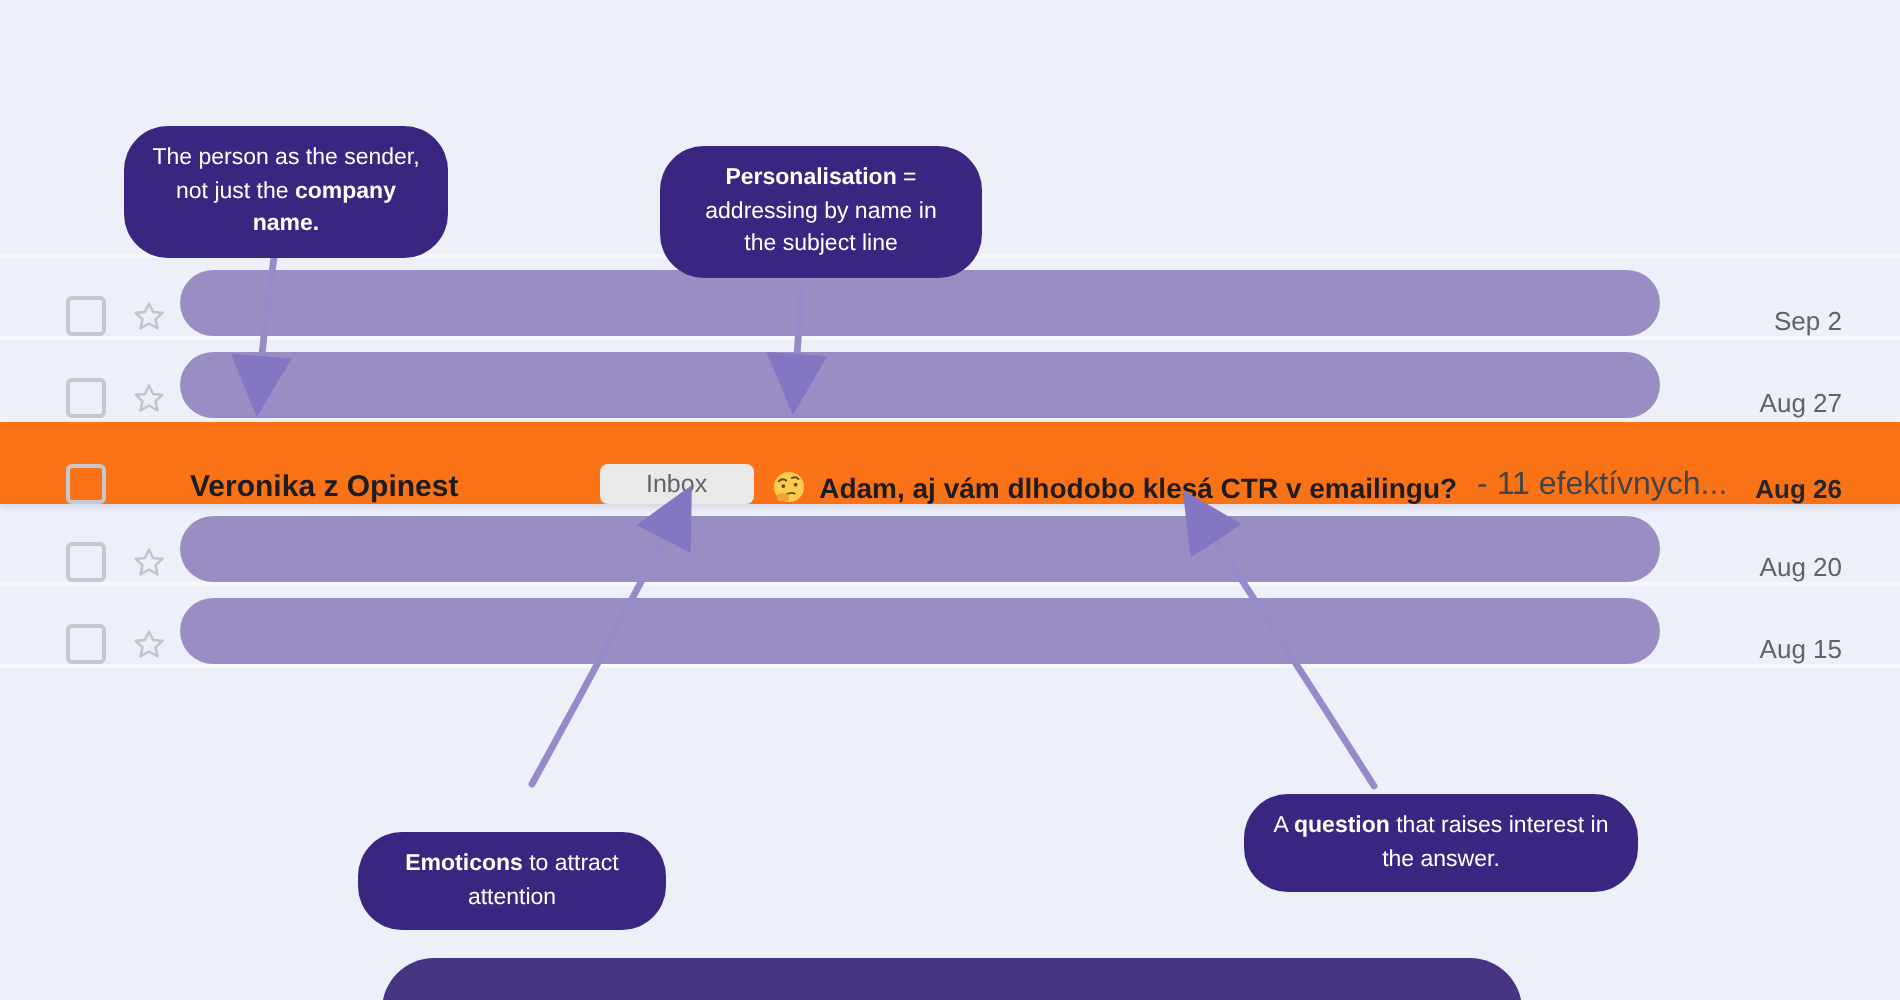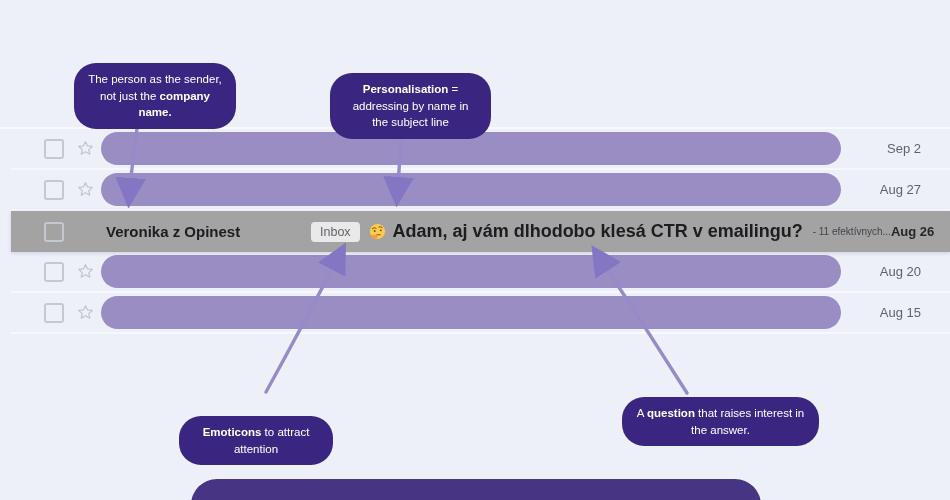--- a/index.html
+++ b/index.html
@@ -5,61 +5,60 @@
   html,body{margin:0;padding:0;}
   body{
     width:950px;height:500px;position:relative;overflow:hidden;
     background:#edf0f9;
     font-family:"Liberation Sans", sans-serif;
   }
 
   
   .email-list{position:absolute;left:0;top:127px;width:950px;border-top:2px solid #f6f8fc;}
   .email-row{
-    height:41px;display:flex;align-items:center;
+    height:41px;display:flex;align-items:flex-end;
     padding-left:33px;box-sizing:border-box;
     border-bottom:2px solid #f6f8fc;
-    margin-left:11px;
   }
   .checkbox{
     width:16px;height:16px;border:2px solid #c5c8ce;border-radius:3px;
     flex:none;background:transparent;
   }
   .star{margin-left:12px;flex:none;display:flex;align-items:center;}
   .redacted-bar{
     margin-left:6px;flex:none;width:740px;height:33px;
     background:#9a8dc4;border-radius:17px;
   }
   .date{margin-left:auto;margin-right:29px;font-size:13px;color:#5f6368;white-space:nowrap;}
 
   .email-row.highlight{
-    background:#a3a3a3;border-bottom:none;position:relative;z-index:3;
+    background:#f97316;border-bottom:none;position:relative;z-index:3;
     box-shadow:0 1px 4px rgba(60,50,110,0.18);
   }
   .sender{
     margin-left:42px;width:205px;flex:none;
     font-size:15px;font-weight:bold;color:#1c1c21;white-space:nowrap;overflow:hidden;
   }
   .badge{
     flex:none;background:#e9e9ea;color:#5f6368;
-    font-size:12.5px;padding:3px 9px;border-radius:4px;white-space:nowrap;
+    font-size:12.5px;padding:3px 23px;border-radius:4px;white-space:nowrap;
   }
   .emoji{margin-left:9px;flex:none;display:flex;align-items:center;}
-  .subject{margin-left:7px;font-size:18px;font-weight:bold;color:#1c1c21;white-space:nowrap;}
-  .snippet{margin-left:10px;font-size:10px;color:#41444b;white-space:nowrap;}
+  .subject{margin-left:7px;font-size:14px;font-weight:bold;color:#1c1c21;white-space:nowrap;}
+  .snippet{margin-left:10px;font-size:16px;color:#41444b;white-space:nowrap;}
   .date.bold{font-weight:bold;color:#26262b;}
 
   
   .callout{
     position:absolute;background:#3a2580;color:#ffffff;
     border-radius:22px;font-size:11.5px;line-height:1.45;text-align:center;
     padding:8px 14px;box-sizing:border-box;z-index:5;
   }
   .callout b{font-weight:bold;}
-  #callout-sender{left:74px;top:63px;width:162px;}
+  #callout-sender{left:62px;top:63px;width:162px;}
   #callout-personalisation{left:330px;top:62px;width:161px;margin-top:11px;}
   #callout-emoticons{left:179px;top:416px;width:154px;}
   #callout-question{left:622px;top:397px;width:197px;}
 
   
   #arrows{position:absolute;left:0;top:0;width:950px;height:500px;pointer-events:none;z-index:4;}
 
   
   .bottom-panel{
     position:absolute;left:191px;top:479px;width:570px;height:30px;

